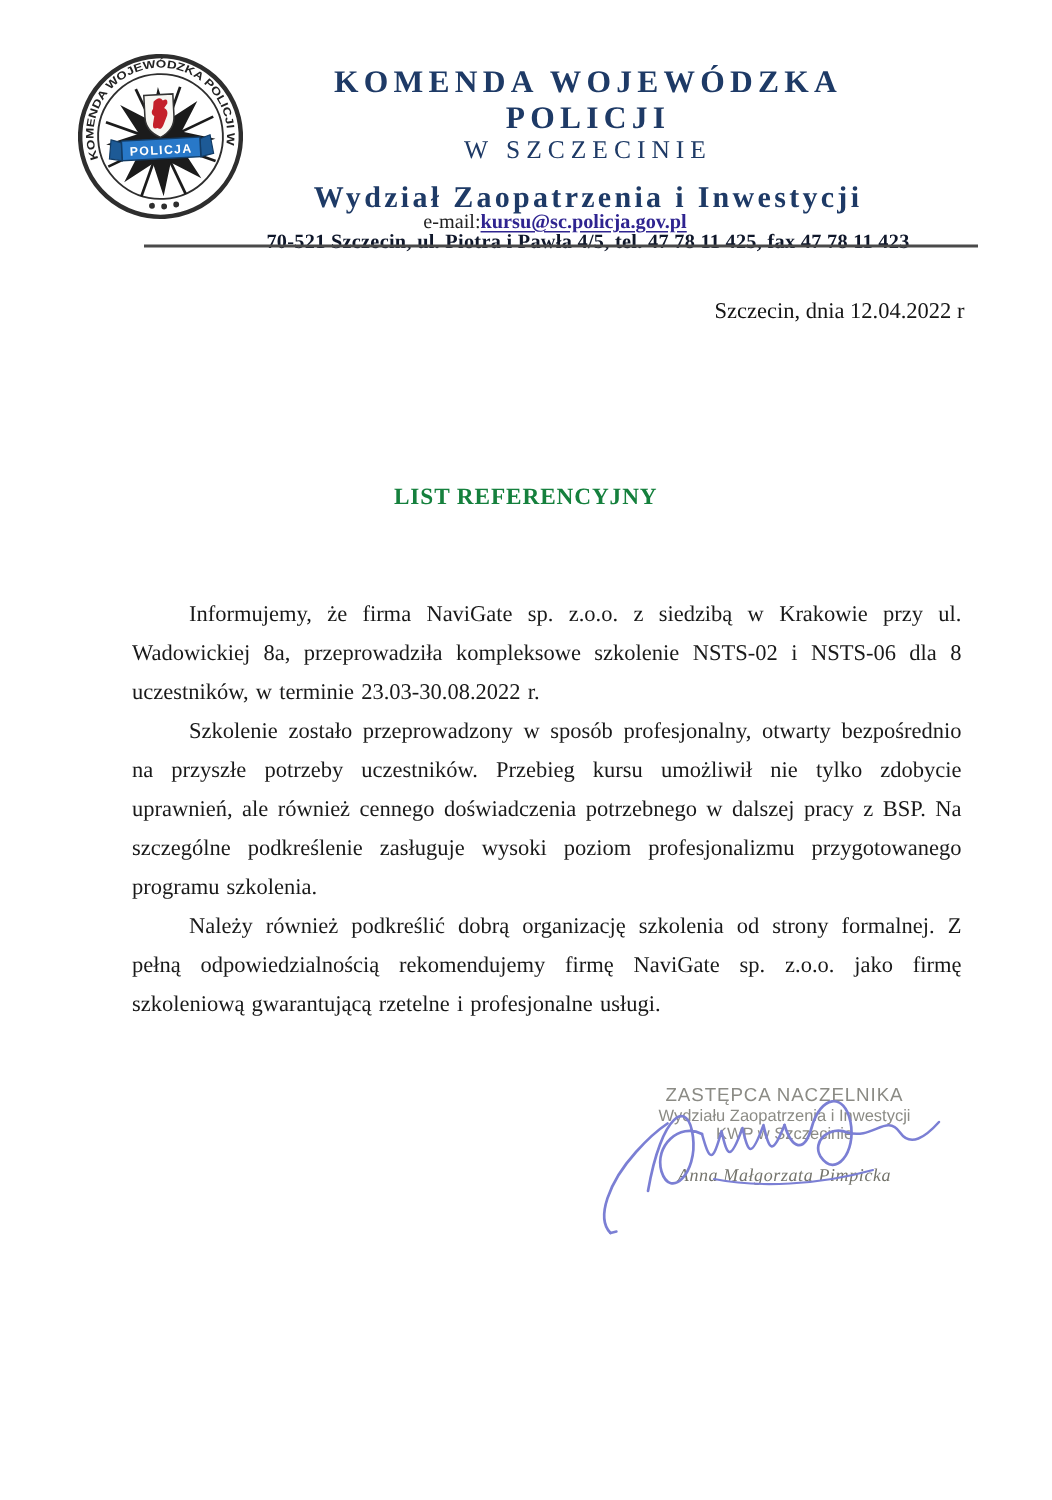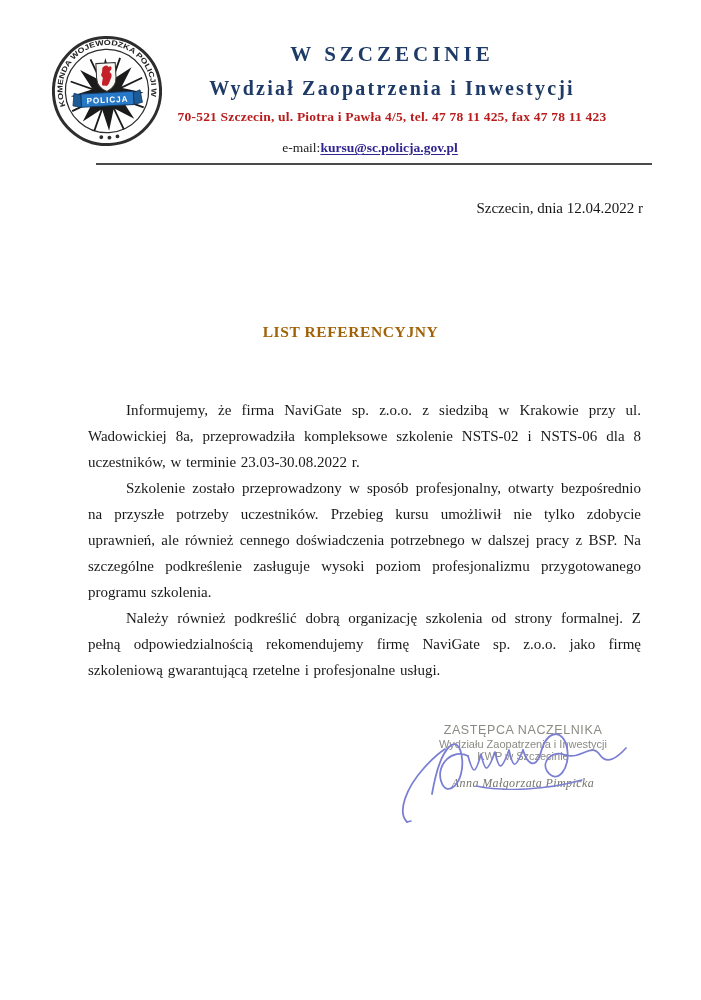--- a/index.html
+++ b/index.html
@@ -27,23 +27,23 @@
   
   .logo-wrap{
     position:absolute;left:50px;top:34px;width:114px;height:114px;
     transform:rotate(-3deg);
   }
   .header-text{
     position:absolute;left:168px;top:42px;width:448px;
     text-align:center;color:var(--header-navy);
   }
   .org-line1{font-size:21px;font-weight:bold;letter-spacing:3.5px;line-height:1.15;}
-  .org-line2{font-size:21px;font-weight:bold;letter-spacing:4px;line-height:1.2;}
+  .org-line2{font-size:17px;font-weight:normal;letter-spacing:4px;line-height:1.2;}
   .org-dept{font-size:20px;font-weight:bold;letter-spacing:2.2px;line-height:1.3;margin-top:8px;}
-  .org-address{font-size:13.5px;font-weight:bold;letter-spacing:.2px;margin-top:8px;color:#b91c1c;}
+  .org-address{font-size:13.5px;font-weight:bold;letter-spacing:.2px;margin-top:8px;color:#0f172a;}
   .email-line{
     position:absolute;left:120px;top:140px;width:500px;text-align:center;
     font-size:13.5px;color:#222;
   }
   .email-link{
     color:var(--email-purple);font-weight:bold;text-decoration:underline;
     text-underline-offset:2px;
   }
   .header-rule{
     position:absolute;left:96px;top:163px;width:556px;height:2px;
@@ -51,21 +51,21 @@
   }
   .dateline{
     position:absolute;top:168px;right:58px;
     font-size:15px;color:#151515;margin-top:32px;
   }
 
   
   .doc-title{
     position:absolute;top:323px;left:0;width:100%;
     text-align:center;font-size:15.5px;font-weight:bold;
-    letter-spacing:.6px;color:#a16207;
+    letter-spacing:.6px;color:#15803d;
   }
 
   
   .body-text{
     position:absolute;left:88px;top:397px;width:553px;
     font-size:15px;line-height:26px;text-align:justify;color:#191919;
   }
   .body-text p{text-indent:38px;margin:0;word-spacing:1px;}
 
   
@@ -128,20 +128,21 @@
       <g>
         <polygon points="21,50.5 27,52.5 27,63 19.5,61.5" fill="#1d5a96" stroke="#123c66" stroke-width="0.7"></polygon>
         <polygon points="79,50.5 73,52.5 73,63 80.5,61.5" fill="#1d5a96" stroke="#123c66" stroke-width="0.7"></polygon>
         <rect x="27" y="51.5" width="46" height="11.5" fill="#2878c8" stroke="#123c66" stroke-width="0.9"></rect>
         <text class="banner-text" x="50" y="60.3" font-size="7.2" text-anchor="middle">POLICJA</text>
       </g>
     </svg>
   </div>
 
   <div class="header-text">
+    <div class="org-line1">KOMENDA WOJEWÓDZKA POLICJI</div>
     <div class="org-line2">W SZCZECINIE</div>
     <div class="org-dept">Wydział Zaopatrzenia i Inwestycji</div>
     <div class="org-address">70-521 Szczecin, ul. Piotra i Pawła 4/5, tel. 47 78 11 425, fax 47 78 11 423</div>
   </div>
 
   <div class="email-line"><span>e-mail:</span><a class="email-link" href="#">kursu@sc.policja.gov.pl</a></div>
 
   <div class="header-rule"></div>
 
   <div class="dateline">Szczecin, dnia 12.04.2022 r</div>

